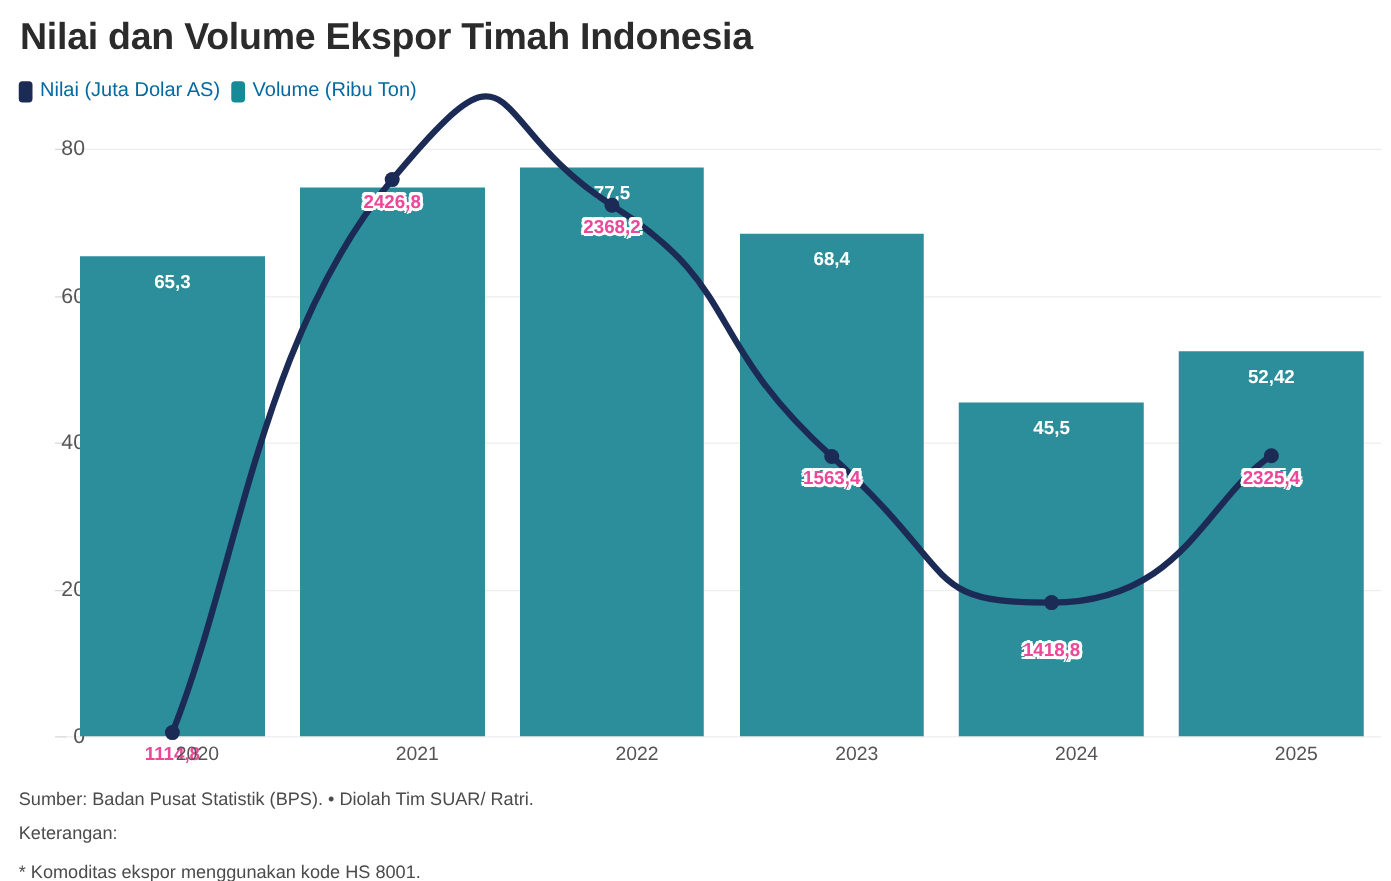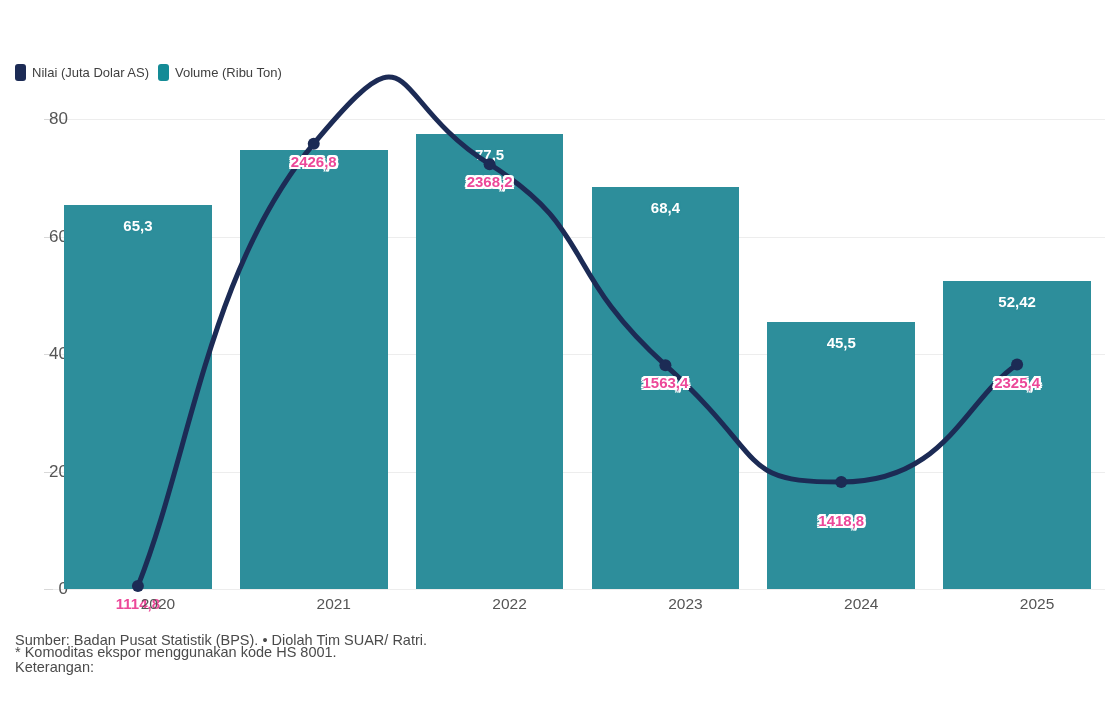--- a/index.html
+++ b/index.html
@@ -12,21 +12,21 @@
 
   .title{
     position:absolute;left:16px;top:13px;
     font-size:30px;font-weight:bold;color:#2b2b2b;
     letter-spacing:-0.2px;white-space:nowrap;
   }
 
   .legend{position:absolute;left:15px;top:64px;display:flex;align-items:center;gap:9px;}
   .legend-item{display:flex;align-items:center;gap:6px;}
   .legend-swatch{width:11px;height:17px;border-radius:3px;display:block;}
-  .legend-label{font-size:13px;color:#404040;white-space:nowrap;}
+  .legend-label{font-size:16px;color:#0369a1;white-space:nowrap;}
 
   .plot{position:absolute;left:0;top:0;width:1113px;height:705px;}
 
   .ytick-label{
     position:absolute;font-size:17px;color:#555555;
     text-align:right;width:40px;transform:translateY(-50%);margin-left:28px;
   }
   .xtick-label{
     position:absolute;font-size:15.5px;color:#555555;
     text-align:center;transform:translateX(-50%);padding-left:40px;
@@ -55,27 +55,28 @@
       -2px -2px 0 #ffffff, 2px -2px 0 #ffffff,
       -2px  2px 0 #ffffff, 2px  2px 0 #ffffff,
        0 -2.4px 0 #ffffff, 0 2.4px 0 #ffffff,
       -2.4px 0 0 #ffffff, 2.4px 0 0 #ffffff,
       -1.4px -2.2px 0 #ffffff, 1.4px 2.2px 0 #ffffff;
   }
 
   .footer{position:absolute;left:15px;font-size:14.5px;color:#4b4b4b;white-space:nowrap;}
   .footer.f0{top:632px;}
   .footer.f1{top:659px;}
-  .footer.f2{top:644px;}
+  .footer.f2{top:690px;}
 </style>
 </head>
 <body>
 
 <div id="chart-root">
 
+  <div class="title">Nilai dan Volume Ekspor Timah Indonesia</div>
 
   <div class="legend">
     <div class="legend-item">
       <span class="legend-swatch" style="background:#1c2b55"></span>
       <span class="legend-label">Nilai (Juta Dolar AS)</span>
     </div>
     <div class="legend-item">
       <span class="legend-swatch" style="background:#148b96"></span>
       <span class="legend-label">Volume (Ribu Ton)</span>
     </div>

